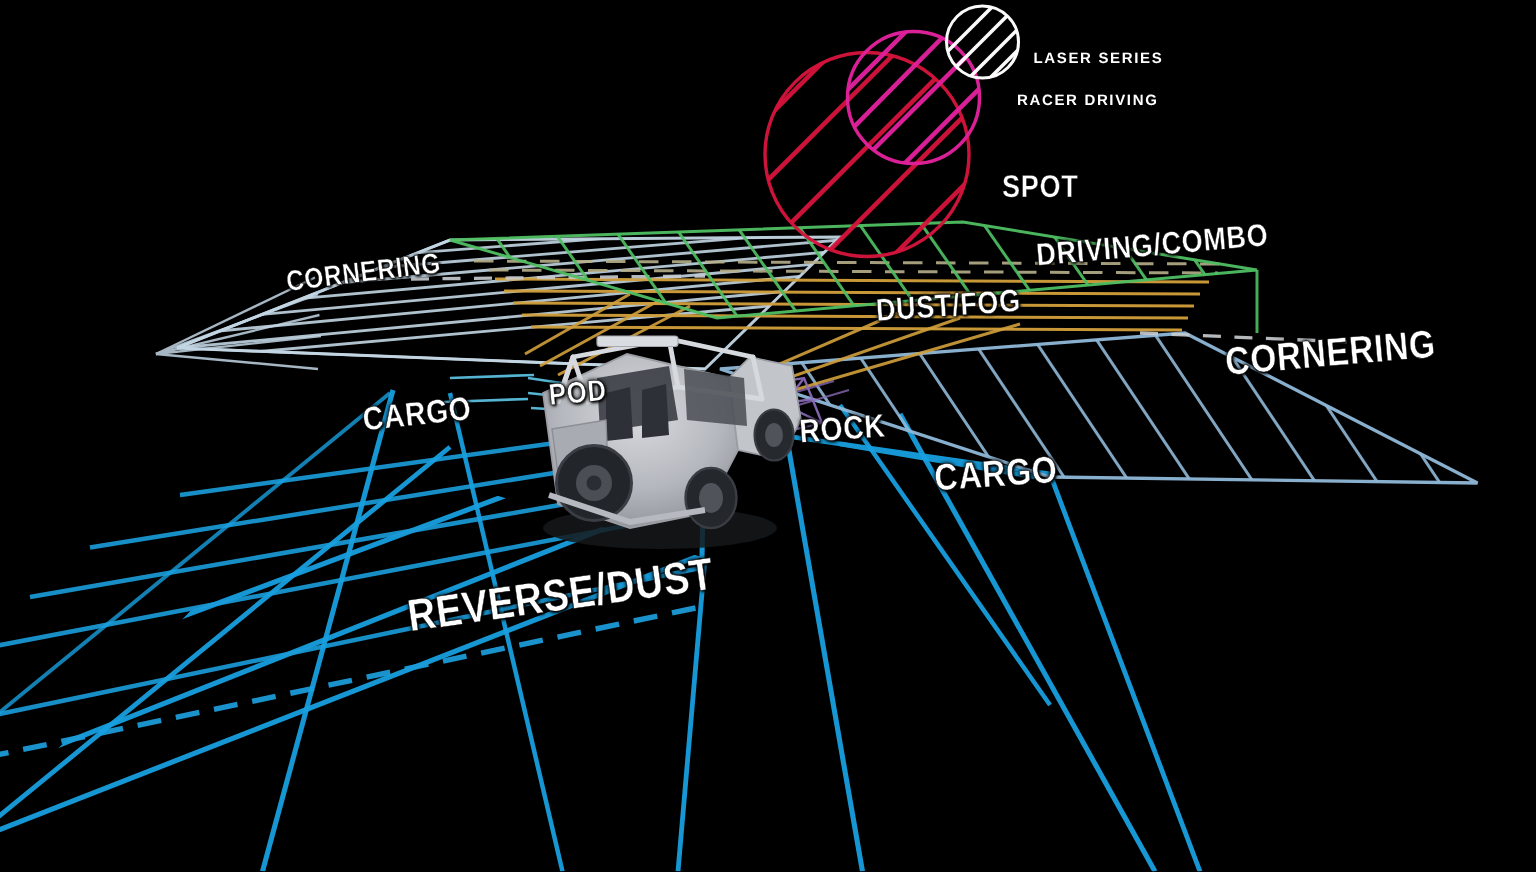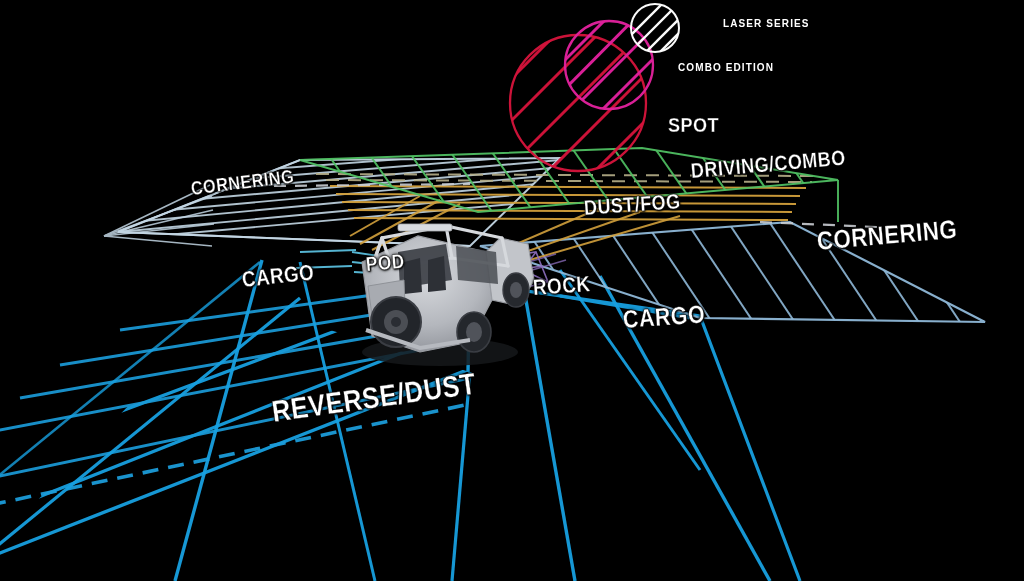--- a/index.html
+++ b/index.html
@@ -314,16 +314,16 @@
   <div class="lbl cond" style="left:272px;top:395px;font-size:30px;transform:rotate(-8deg) scaleX(.86);">REVERSE/DUST</div>
 
   <div class="lbl cond" style="left:584px;top:196px;font-size:21px;transform:rotate(-4deg) scaleX(.86);">DUST/FOG</div>
 
   <div class="lbl cond" style="left:691px;top:159px;font-size:21px;transform:rotate(-5deg) scaleX(.86);">DRIVING/COMBO</div>
 
   <div class="lbl cond" style="left:668px;top:113px;font-size:21px;transform:rotate(0deg) scaleX(.86);">SPOT</div>
 
   <div class="lbl cond" style="left:817px;top:226px;font-size:26px;transform:rotate(-5deg) scaleX(.86);">CORNERING</div>
 
-  <div class="legend" style="left:689px;top:18px;margin-left:34px;">LASER SERIES</div>
-  <div class="legend" style="left:678px;top:62px;">COMBO EDITION</div>
+  <div class="legend" style="left:689px;top:34px;">LASER SERIES</div>
+  <div class="legend" style="left:678px;top:62px;">RACER DRIVING</div>
 
 </div>
 
 </body></html>

